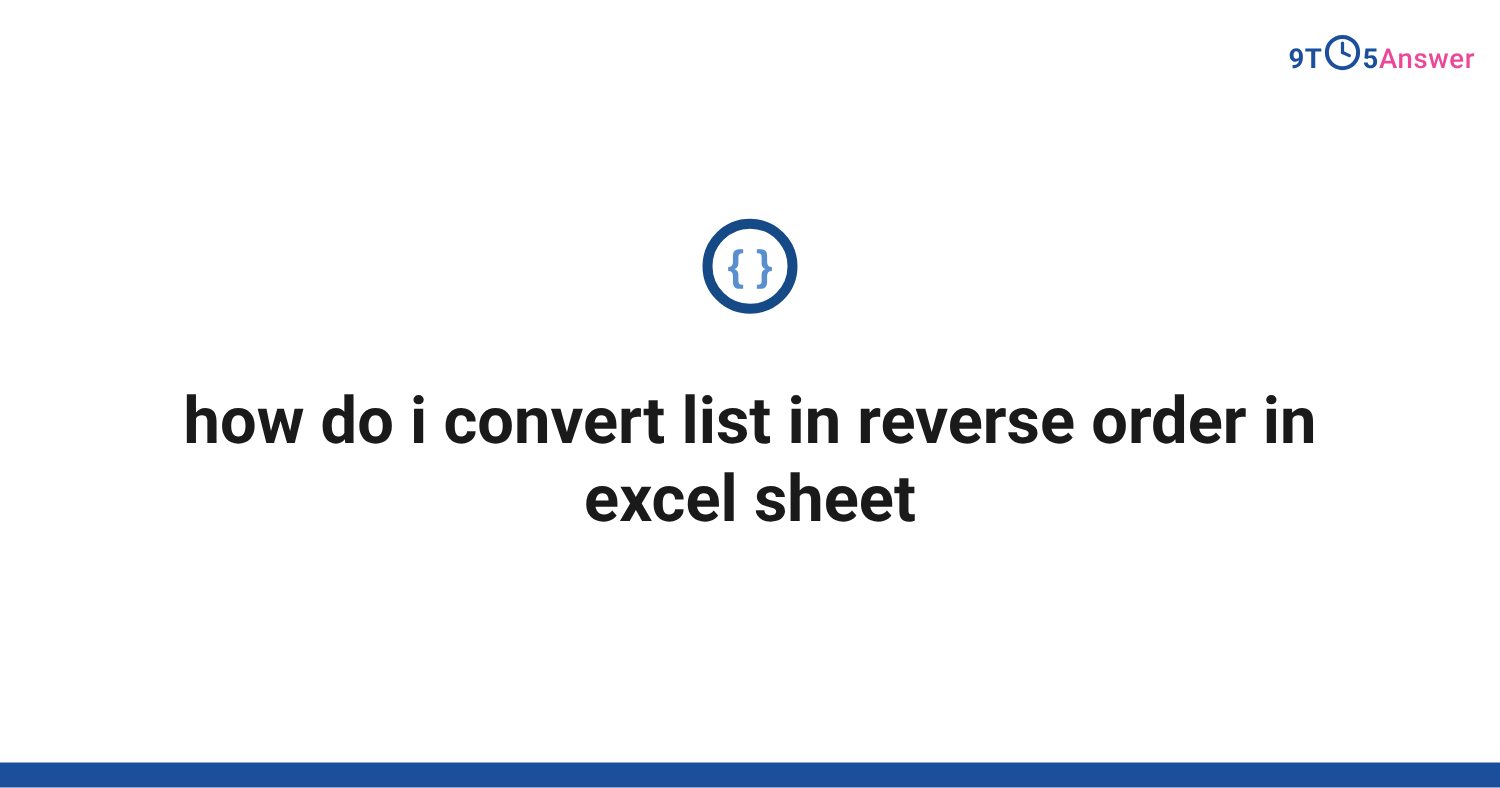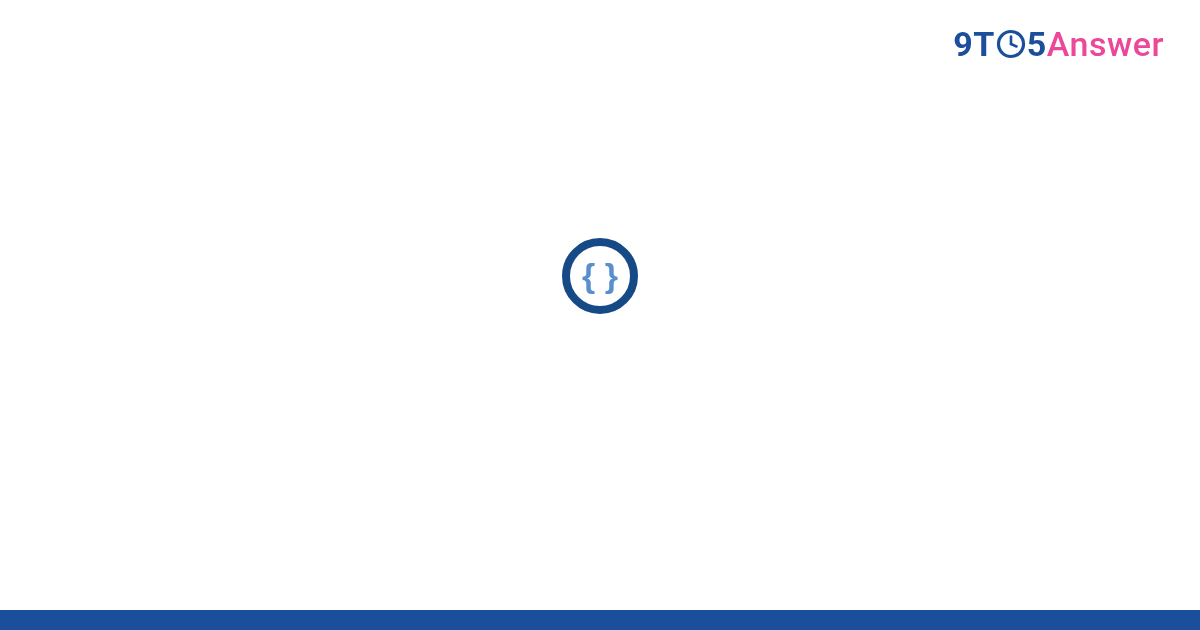--- a/index.html
+++ b/index.html
@@ -11,25 +11,25 @@
       width: 1200px;
       height: 630px;
       background: #ffffff;
       font-family: -apple-system, BlinkMacSystemFont, "Segoe UI", Roboto, Helvetica, Arial, sans-serif;
       position: relative;
       overflow: hidden;
     }
     .logo-wrap {
       position: absolute;
       top: 24px;
-      right: 36px;
+      right: 20px;
       display: flex;
       align-items: baseline;
       font-weight: 600;
-      font-size: 34px;
+      font-size: 22px;
       letter-spacing: 0.5px;
     }
     .logo-9t {
       color: #1b4f9c;
       font-weight: 700;
     }
     .logo-o {
       display: inline-flex;
       align-items: center;
       justify-content: center;
@@ -99,15 +99,16 @@
   <span class="logo-answer">Answer</span>
 </div>
 
 <div class="center-area">
   <div class="badge">
     <svg viewBox="0 0 80 80" width="80" height="80">
       <circle cx="40" cy="40" r="34" fill="none" stroke="#154a86" stroke-width="8"></circle>
       <text x="40" y="42" text-anchor="middle" dominant-baseline="middle" font-family="Arial, sans-serif" font-size="34" font-weight="800" fill="#5a8fce">{ }</text>
     </svg>
   </div>
+  <h1 class="title">how do i convert list in reverse order in excel sheet</h1>
 </div>
 
 <div class="footer-bar"></div>
 
 </body></html>

